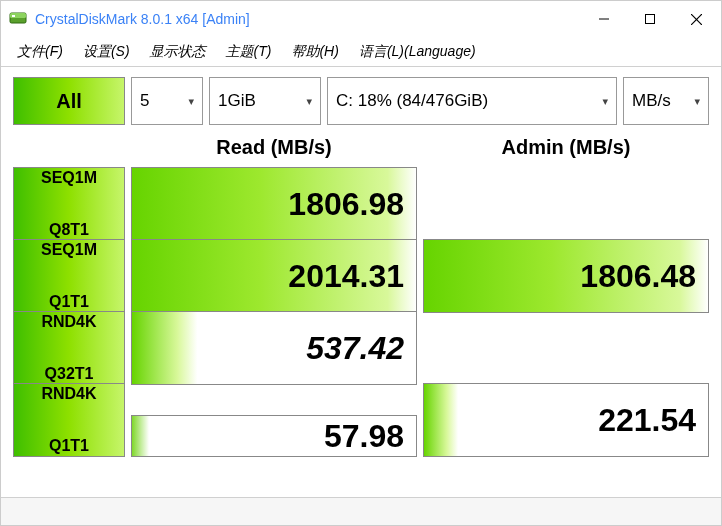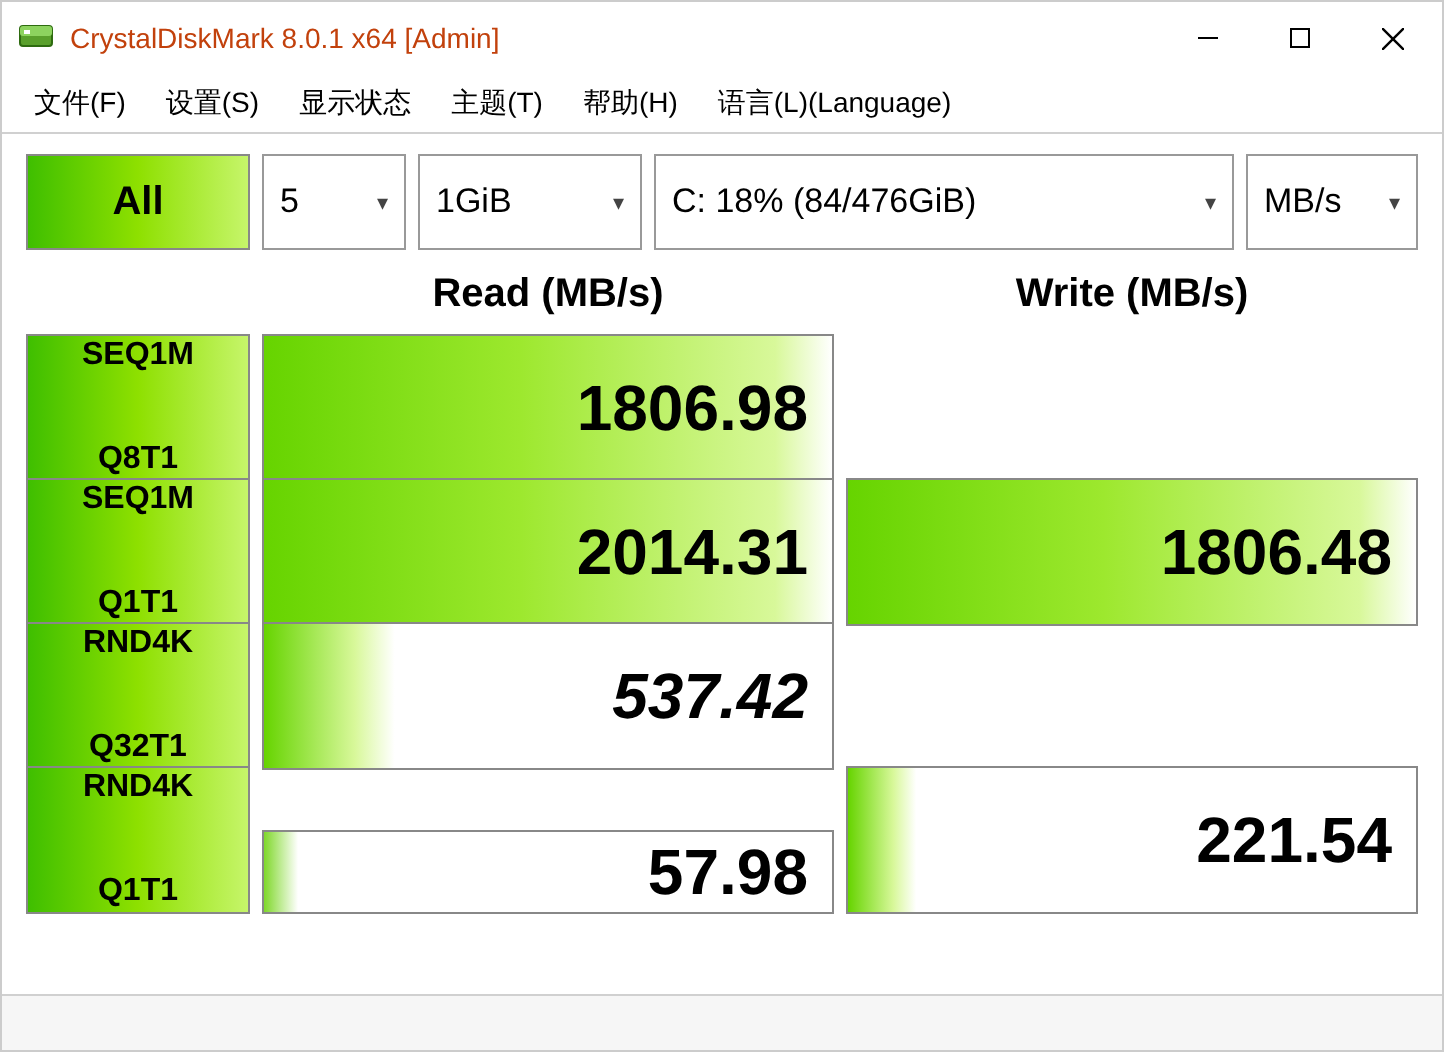--- a/index.html
+++ b/index.html
@@ -12,21 +12,21 @@
     border: 1px solid #ccc;
   }
   
   .titlebar {
     height: 36px;
     display: flex;
     align-items: center;
     padding: 0 2px 0 8px;
     background: #fff;
     font-size: 14px;
-    color: #c2410c;
+    color: #3b82f6;
   }
   .titlebar .app-icon {
     width: 18px; height: 18px; margin-right: 8px;
     display: inline-flex; align-items: center; justify-content: center;
   }
   .titlebar .title-text { flex: 0 0 auto; }
   .titlebar .spacer { flex: 1; }
   .win-controls { display: flex; height: 100%; }
   .win-btn {
     width: 46px; height: 100%;
@@ -38,20 +38,21 @@
     height: 30px;
     display: flex;
     align-items: center;
     padding: 0 6px;
     border-bottom: 1px solid #d0d0d0;
     font-size: 14px;
   }
   .menubar .menu-item {
     padding: 3px 10px;
     cursor: default;
+    font-style: italic;
   }
   
   .content {
     padding: 10px 12px 8px 12px;
   }
   .controls-row {
     display: grid;
     grid-template-columns: 112px 72px 112px 1fr 86px;
     gap: 6px;
     height: 48px;
@@ -195,21 +196,21 @@
     </div>
     <div class="dropdown">
       <span class="dd-text">MB/s</span>
       <span class="chev">▾</span>
     </div>
   </div>
 
   <div class="header-row">
     <div></div>
     <div class="header-cell">Read (MB/s)</div>
-    <div class="header-cell">Write (MB/s)</div>
+    <div class="header-cell">Admin (MB/s)</div>
   </div>
 
   <div id="tests-container">
       <div class="test-row">
         <div class="test-btn">
           <span>SEQ1M</span>
           <span>Q8T1</span>
         </div>
         <div class="val-cell">1806.98</div>
       </div>

